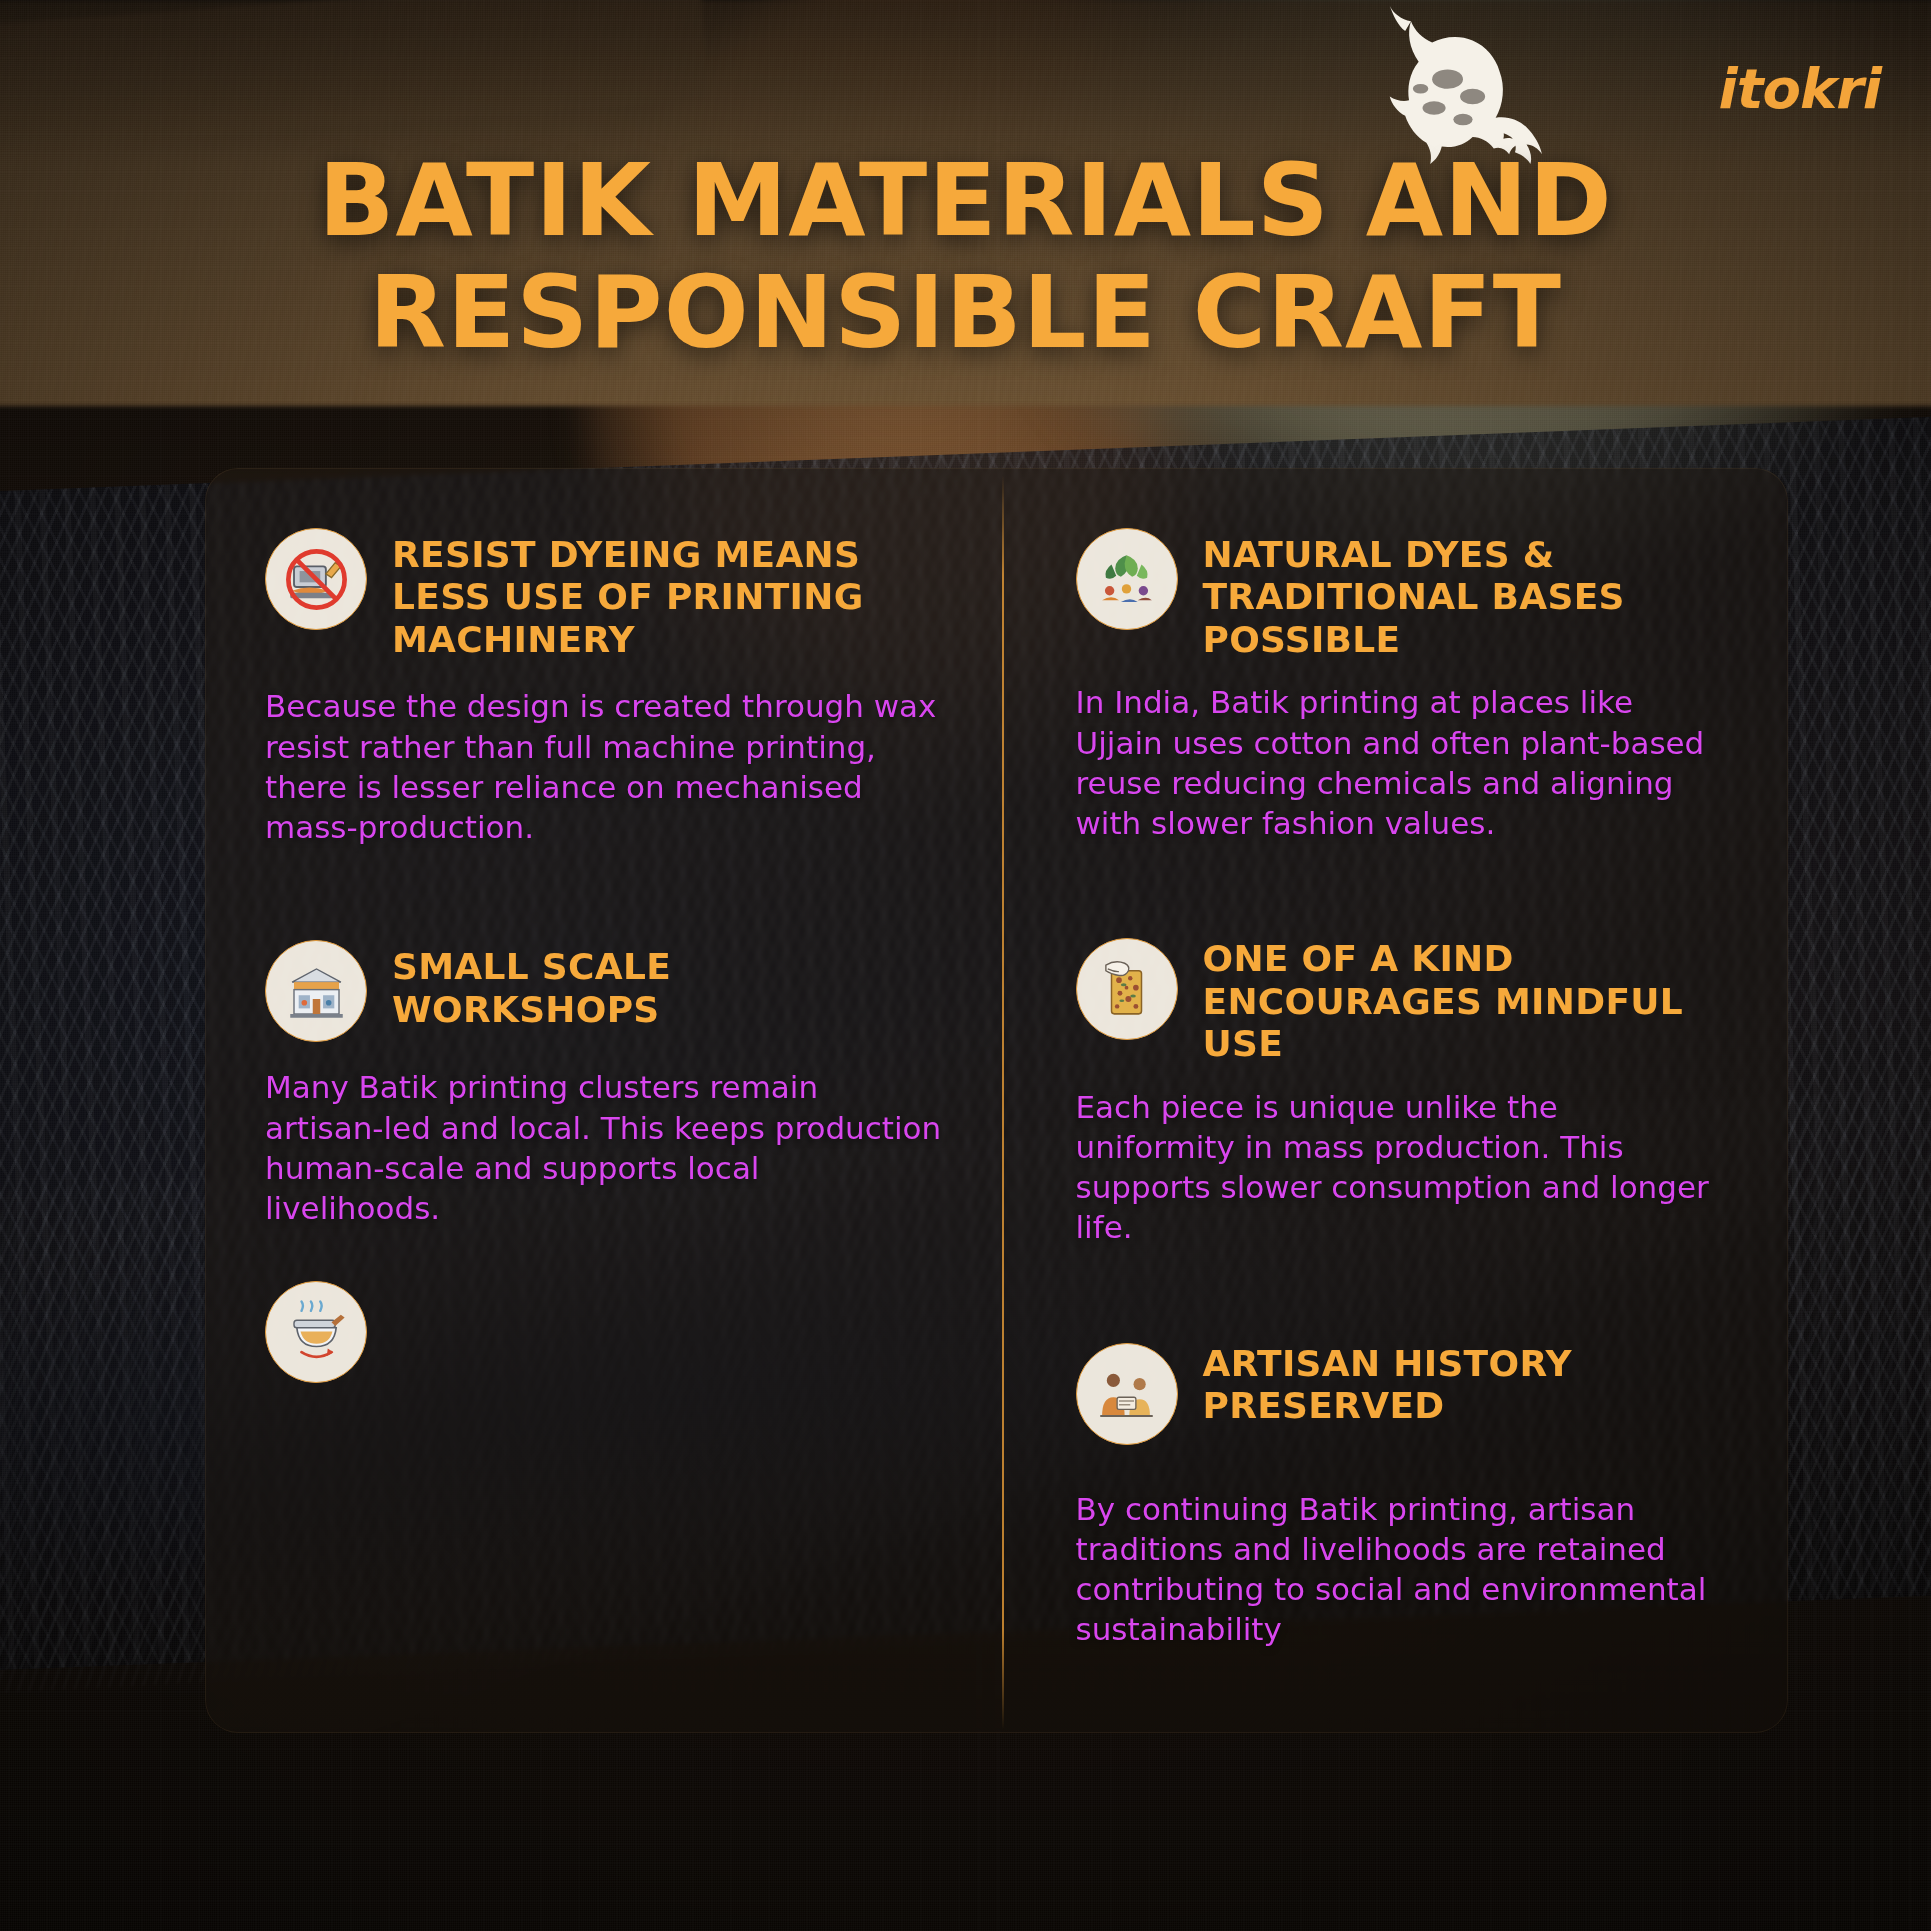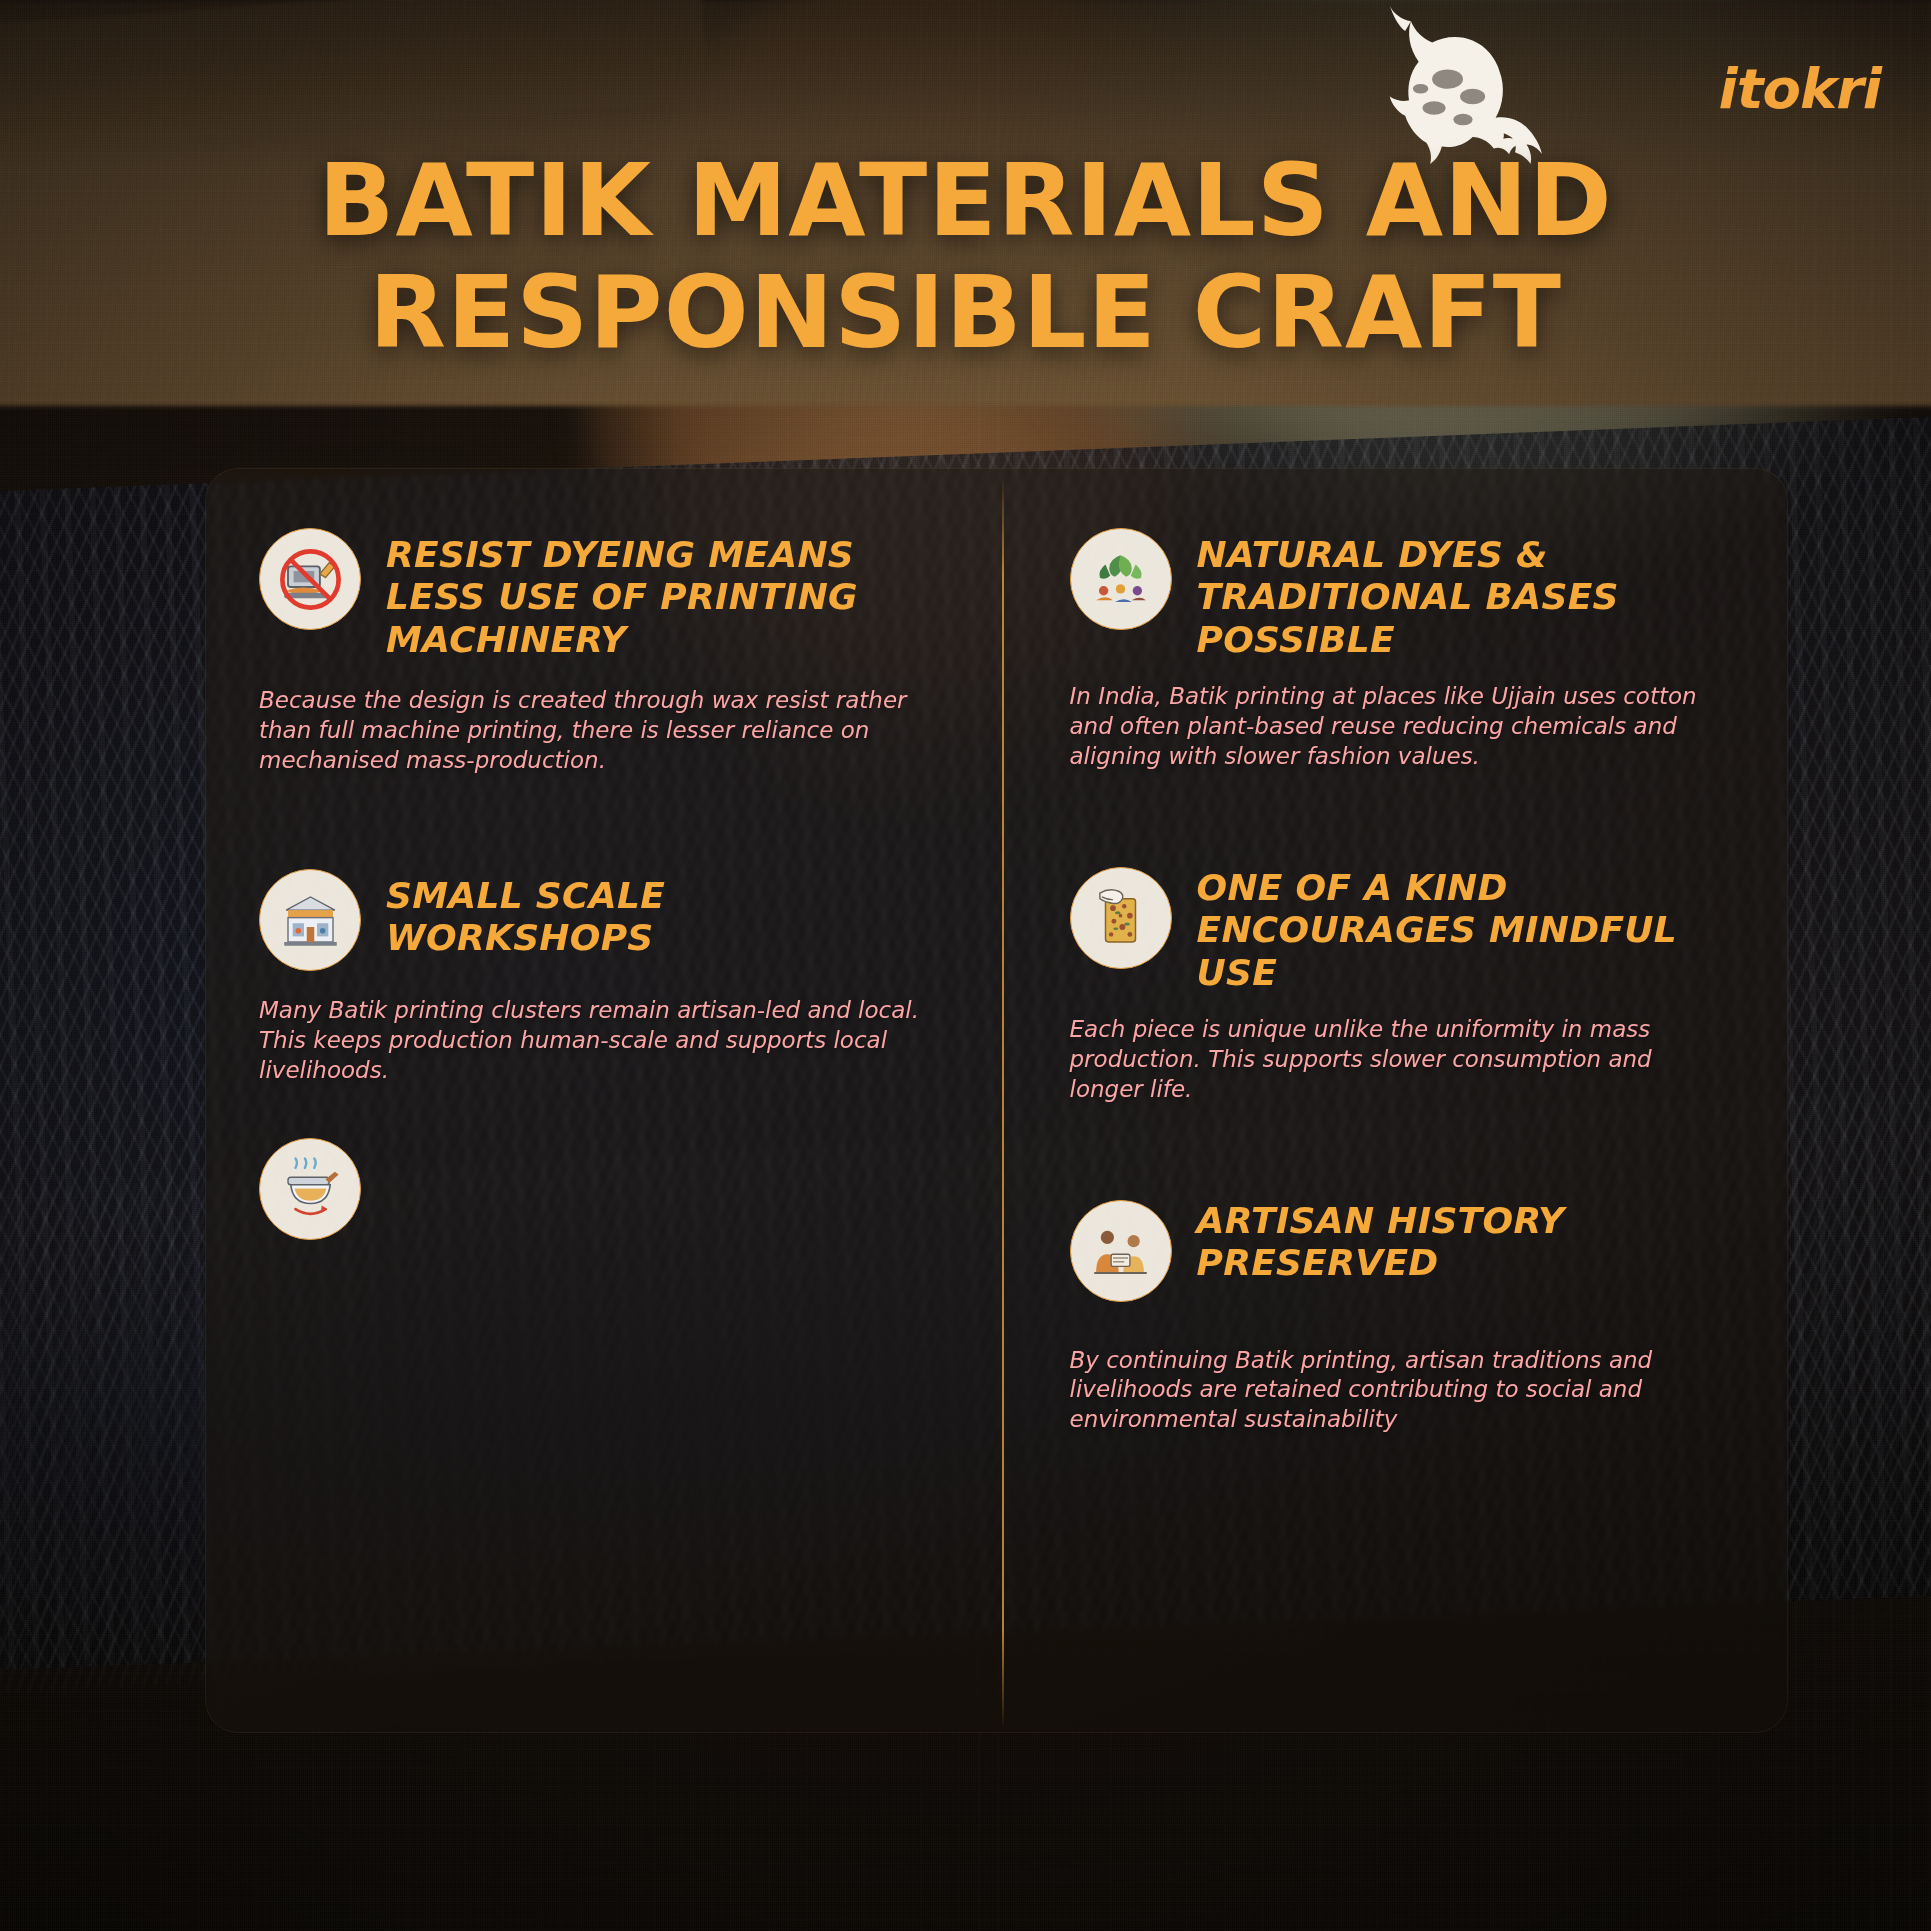--- a/index.html
+++ b/index.html
@@ -168,26 +168,25 @@
     position: absolute;
     left: 1002px;
     top: 475px;
     width: 1.9px;
     height: 1255px;
     background: linear-gradient(180deg, rgba(243,164,58,0) 0%, rgba(243,164,58,0.75) 8%, rgba(243,164,58,0.75) 92%, rgba(243,164,58,0) 100%);
   }
 
   .columns {
     position: absolute;
-    left: 199px;
+    left: 205px;
     top: 468px;
     width: 1583px;
     height: 1265px;
     display: flex;
-    font-style: italic;
   }
   .col {
     width: 50%;
     box-sizing: border-box;
     padding: 60px 54px 0 60px;
   }
   .col.right {
     padding-left: 79px;
     padding-right: 62px;
   }
@@ -215,22 +214,22 @@
   .item-title {
     color: #f6a93b;
     font-size: 36px;
     line-height: 1.18;
     font-weight: 800;
     letter-spacing: 0.3px;
     font-family: "DejaVu Sans", sans-serif;
     padding-top: 5.8px;
   }
   .item-body {
-    color: #fca5a5;
-    font-size: 23px;
+    color: #d946ef;
+    font-size: 31px;
     line-height: 1.3;
     margin-top: 25px;
     font-family: "DejaVu Sans", sans-serif;
     text-shadow: 0 1.9px 7.7px rgba(0,0,0,0.5);
   }
   .col.right .item-body {
     margin-top: 21px;
   }
 
   

